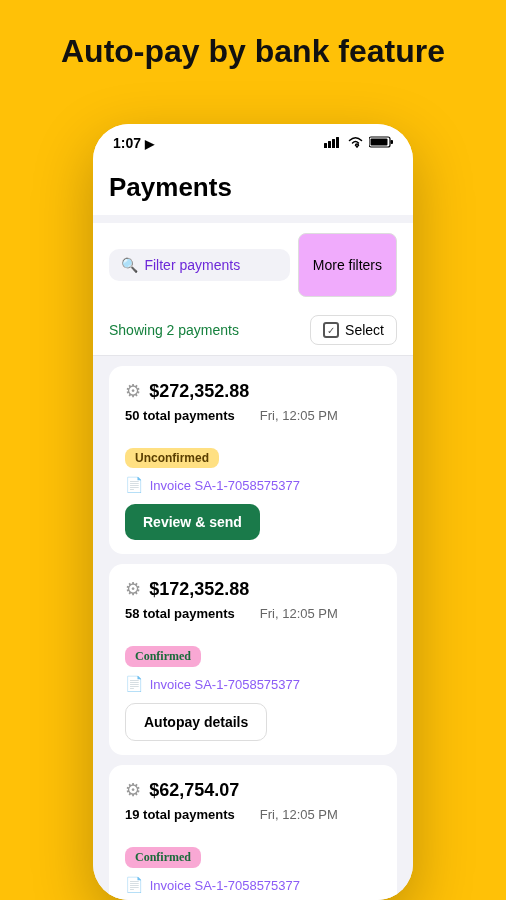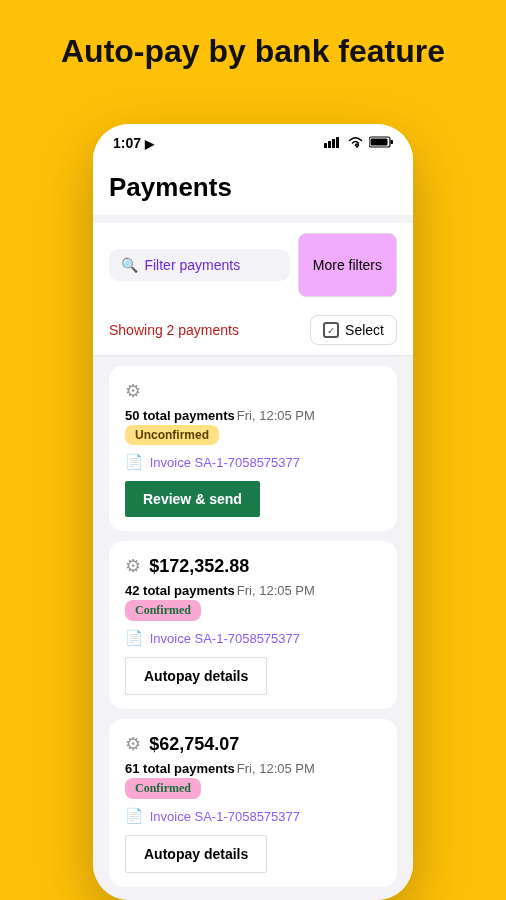--- a/index.html
+++ b/index.html
@@ -127,21 +127,21 @@
       justify-content: space-between;
       align-items: center;
       background: #fff;
       margin: 0 -16px;
       padding: 8px 16px 10px;
       border-bottom: 1px solid #e5e5ea;
     }
 
     .showing-text {
       font-size: 14px;
-      color: #b91c1c;
+      color: #15803d;
     }
 
     .select-btn {
       display: flex;
       align-items: center;
       gap: 6px;
       border: 1.5px solid #ddd;
       border-radius: 8px;
       padding: 6px 12px;
       font-size: 14px;
@@ -184,21 +184,21 @@
 
     .payment-amount {
       font-size: 18px;
       font-weight: 700;
       color: #000;
     }
 
     .payment-details-row {
       display: flex;
       align-items: center;
-      gap: 2px;
+      gap: 25px;
       margin-bottom: 8px;
       flex-wrap: wrap;
     }
 
     .total-payments {
       font-size: 13px;
       font-weight: 600;
       color: #000;
     }
 
@@ -237,21 +237,21 @@
       font-size: 15px;
     }
 
     .invoice-link {
       font-size: 13px;
       color: #8b5cf6;
       text-decoration: none;
     }
 
     .action-btn {
-      border-radius: 2px;
+      border-radius: 10px;
       padding: 10px 18px;
       font-size: 14px;
       font-weight: 600;
       cursor: pointer;
       border: none;
       display: inline-block;
     }
 
     .btn-review {
       background: #1a7a4a;
@@ -322,55 +322,56 @@
       <button class="select-btn">
         <span class="select-checkbox">✓</span>
         <span>Select</span>
       </button>
     </div>
 
     <div id="payment-list">
         <div class="payment-card">
     <div class="payment-amount-row">
       <span class="gear-icon">⚙</span>
+      <span class="payment-amount">$272,352.88</span>
     </div>
     <div class="payment-details-row">
       <span class="total-payments">50 total payments</span>
       <span class="payment-date">Fri, 12:05 PM</span>
       <span class="badge badge-unconfirmed">Unconfirmed</span>
     </div>
     <div class="invoice-row">
       <span class="invoice-icon">📄</span>
       <a class="invoice-link" href="#">Invoice SA-1-7058575377</a>
     </div>
     <button class="action-btn btn-review">Review &amp; send</button>
   </div>
         <div class="payment-card">
     <div class="payment-amount-row">
       <span class="gear-icon">⚙</span>
       <span class="payment-amount">$172,352.88</span>
     </div>
     <div class="payment-details-row">
-      <span class="total-payments">42 total payments</span>
+      <span class="total-payments">58 total payments</span>
       <span class="payment-date">Fri, 12:05 PM</span>
       <span class="badge badge-confirmed">Confirmed</span>
     </div>
     <div class="invoice-row">
       <span class="invoice-icon">📄</span>
       <a class="invoice-link" href="#">Invoice SA-1-7058575377</a>
     </div>
     <button class="action-btn btn-autopay">Autopay details</button>
   </div>
         <div class="payment-card">
     <div class="payment-amount-row">
       <span class="gear-icon">⚙</span>
       <span class="payment-amount">$62,754.07</span>
     </div>
     <div class="payment-details-row">
-      <span class="total-payments">61 total payments</span>
+      <span class="total-payments">19 total payments</span>
       <span class="payment-date">Fri, 12:05 PM</span>
       <span class="badge badge-confirmed">Confirmed</span>
     </div>
     <div class="invoice-row">
       <span class="invoice-icon">📄</span>
       <a class="invoice-link" href="#">Invoice SA-1-7058575377</a>
     </div>
     <button class="action-btn btn-autopay">Autopay details</button>
   </div>
       </div>

